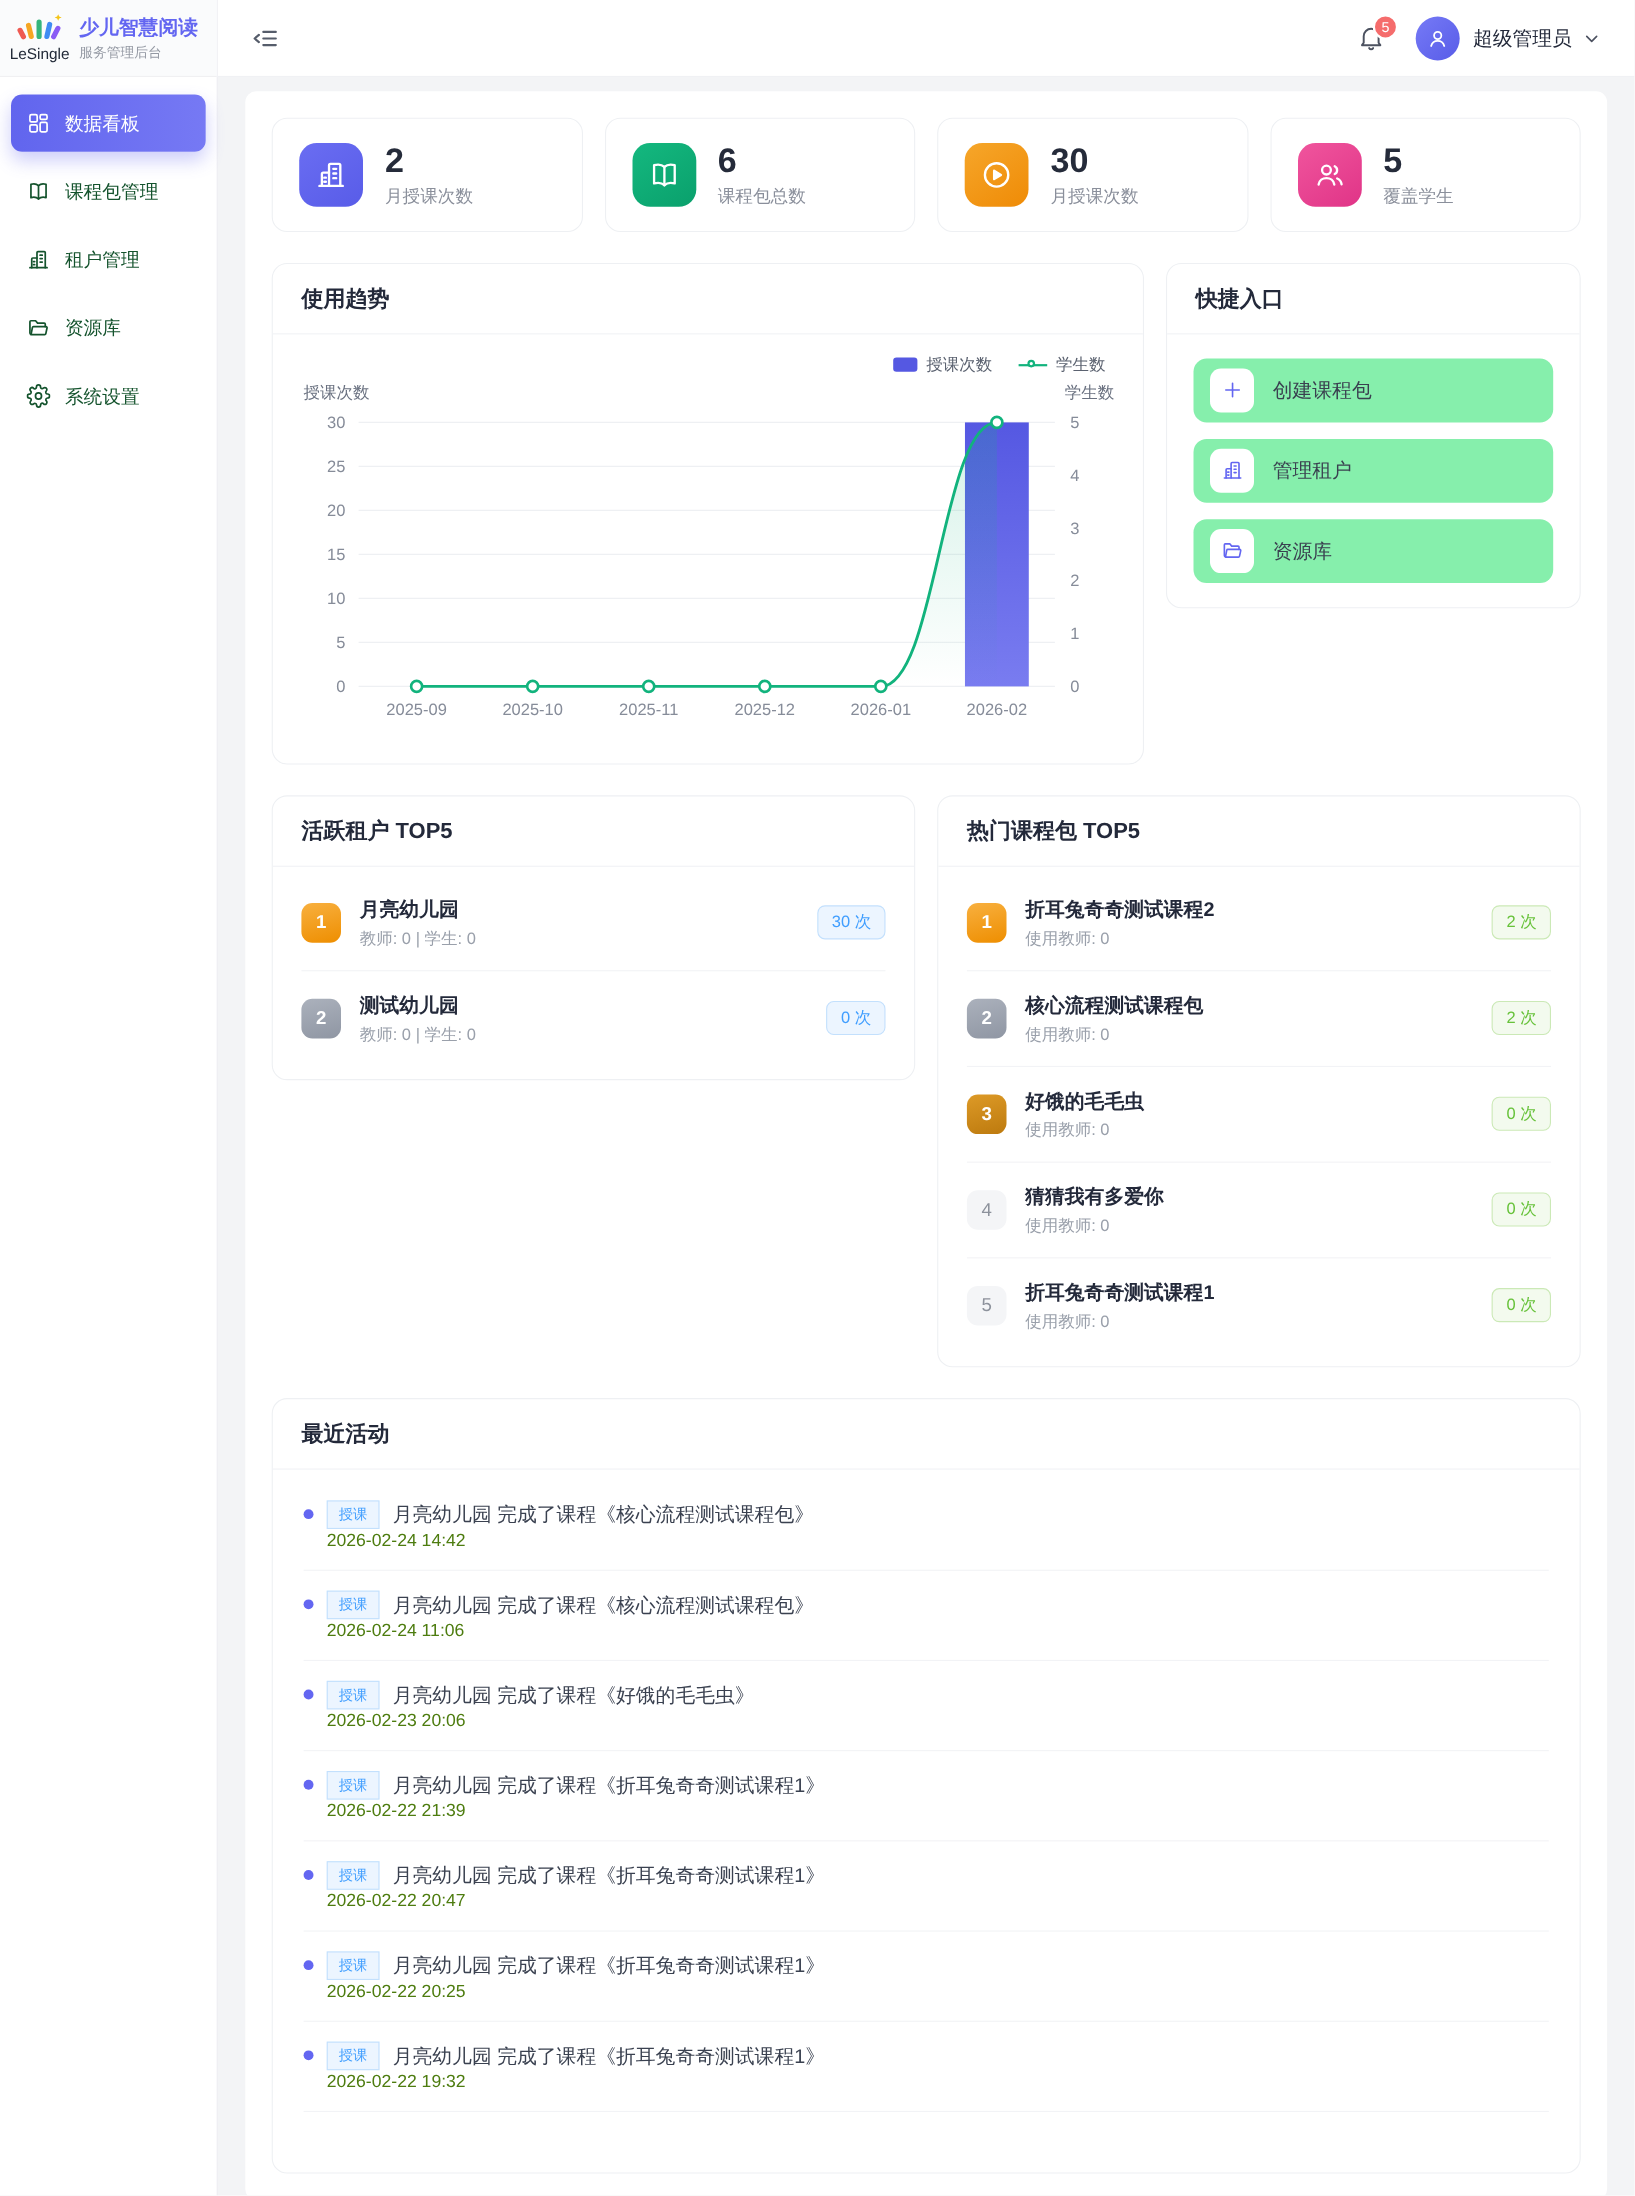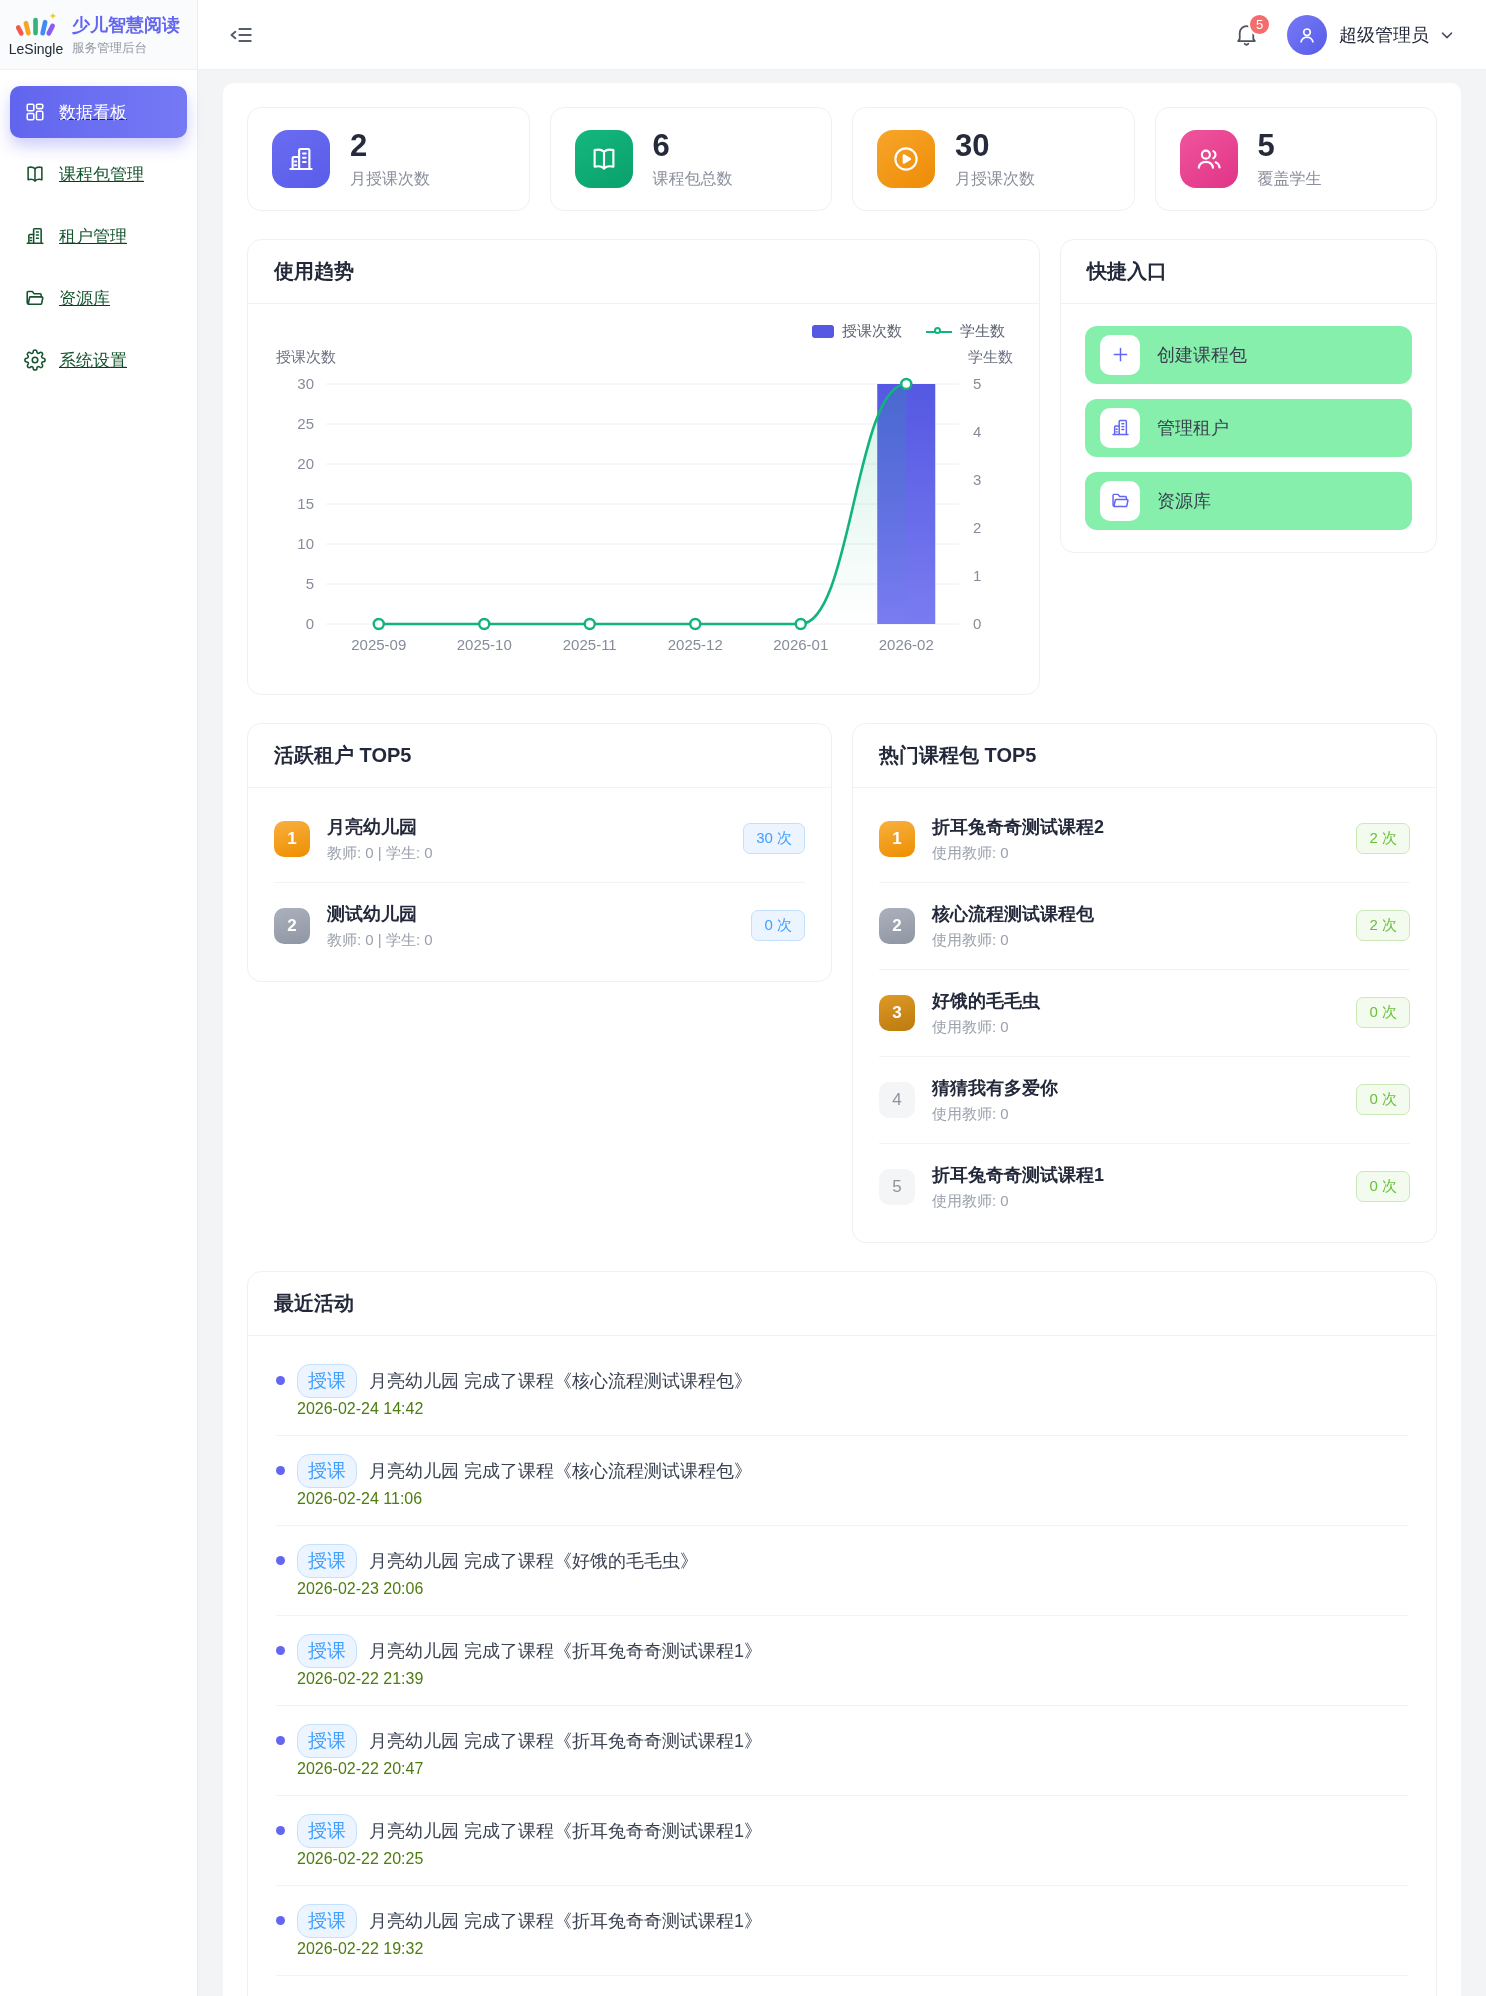--- a/index.html
+++ b/index.html
@@ -7,21 +7,21 @@
   body { display:flex; background:#f3f4f6; font-family:"Liberation Sans","DejaVu Sans",sans-serif; color:#23293a; overflow:hidden; }
   svg { display:block; }
 
   
   .sidebar { width:198px; flex-shrink:0; background:#fff; border-right:1px solid #ececf0; display:flex; flex-direction:column; }
   .logo-area { height:70px; display:flex; align-items:center; gap:10px; padding:0 10px; background:#fafbfc; border-bottom:1px solid #f0f0f2; }
   .brand-left { display:flex; flex-direction:column; align-items:center; width:52px; }
   .logo-word { font-size:14px; color:#222a38; margin-top:-1px; }
   .brand-title { color:#6366f1; font-size:18px; font-weight:700; white-space:nowrap; }
   .brand-sub { color:#9499a3; font-size:12.5px; margin-top:3px; white-space:nowrap; }
-  .nav { padding:16px 10px; display:flex; flex-direction:column; gap:10px;text-decoration:underline; }
+  .nav { padding:16px 10px; display:flex; flex-direction:column; gap:10px; }
   .nav-item { display:flex; align-items:center; gap:13px; height:52px; border-radius:10px; padding:0 14px; color:#14532d; font-size:17px; cursor:pointer; }
   .nav-item svg { width:22px; height:22px; flex-shrink:0; }
   .nav-item.active { background:linear-gradient(90deg,#6165ee,#7679f4); color:#fff; box-shadow:0 8px 16px rgba(99,102,241,.32); }
 
   
   .main { flex:1; min-width:0; display:flex; flex-direction:column; }
   .topbar { height:70px; background:#fff; border-bottom:1px solid #f0f1f4; display:flex; align-items:center; padding:0 30px; flex-shrink:0; }
   .fold-btn { width:26px; height:26px; color:#565d6b; cursor:pointer; }
   .topbar-right { margin-left:auto; display:flex; align-items:center; }
   .bell-wrap { position:relative; margin-right:28px; color:#4c5260; cursor:pointer; }
@@ -76,21 +76,21 @@
   .rank-sub { font-size:15px; color:#9aa0ab; margin-top:5px; }
   .pill { font-size:15px; padding:5px 12px; border-radius:7px; border:1px solid; white-space:nowrap; }
   .pill-blue { background:#ecf5ff; color:#409eff; border-color:#c3e0fd; }
   .pill-green { background:#f3faee; color:#67c23a; border-color:#cbe9b6; }
 
   .activity-body { padding:10px 28px 20px; }
   .act-item { padding:18px 0 17px; border-bottom:1px solid #f2f3f6; }
   .act-item:last-child { border-bottom:none; }
   .act-row { display:flex; align-items:center; gap:12px; }
   .act-dot { width:9px; height:9px; border-radius:50%; flex-shrink:0; }
-  .act-tag { font-size:19px; padding:3px 10px; border-radius:13px; border:1px solid; flex-shrink:0;text-align:center; }
+  .act-tag { font-size:13px; padding:3px 10px; border-radius:0; border:1px solid; flex-shrink:0;text-align:center; }
   .tag-course { background:#ecf5ff; color:#409eff; border-color:#c3e0fd; }
   .act-text { font-size:18px; color:#3a4150; }
   .act-time { font-size:16px; color:#4d7c0f; margin-top:2px; margin-left:21px; }
 
   .axis-text { font-size:15px; fill:#868c99; }
   .axis-name { font-size:15px; fill:#6a7180; }
 </style>
 </head>
 <body>
 

